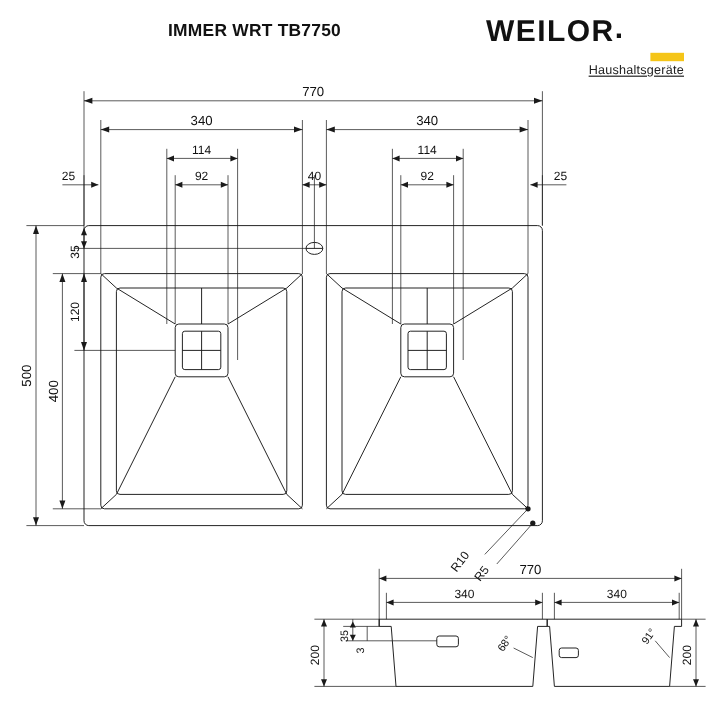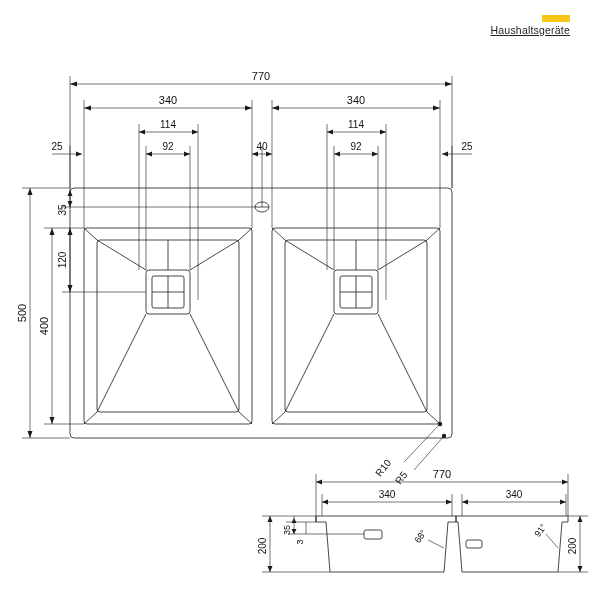--- a/index.html
+++ b/index.html
@@ -43,22 +43,27 @@
   text{font-family:"Liberation Sans", sans-serif;}
   .dim{font-size:11px;fill:#111;}
   .dim-s{font-size:10px;fill:#111;}
   .dim-xs{font-size:9px;fill:#111;}
 </style>
 </head>
 <body>
 
 <div class="root">
 
+  <div class="abs title">IMMER WRT TB7750</div>
 
   <div class="abs brand">
+    <div class="brand-row">
+      <span class="brand-name">WEILOR</span>
+      <span class="brand-dot">.</span>
+    </div>
     <div style="display:flex;justify-content:flex-end;width:165px;">
       <div class="brand-bar"></div>
     </div>
     <div class="brand-sub">Haushaltsgeräte</div>
   </div>
 
   <svg width="600" height="600" viewBox="0 0 600 600">
     <g stroke="#1a1a1a" fill="none" stroke-width="0.8">
 
       <g>

